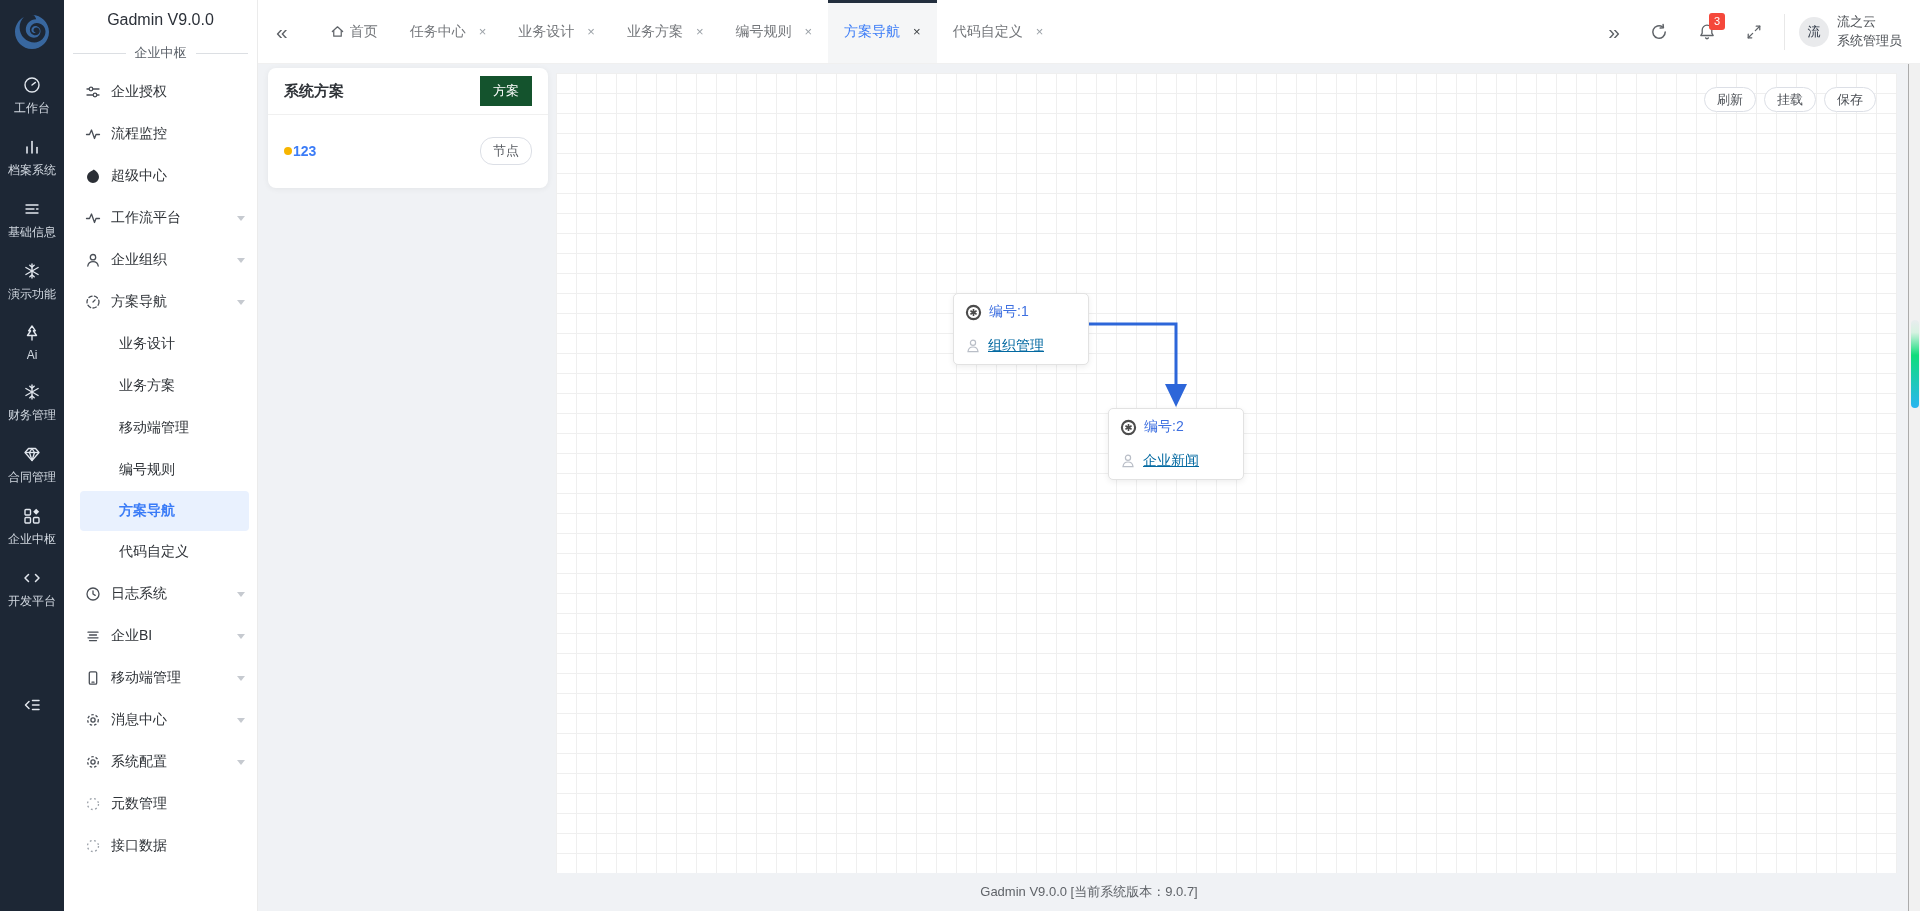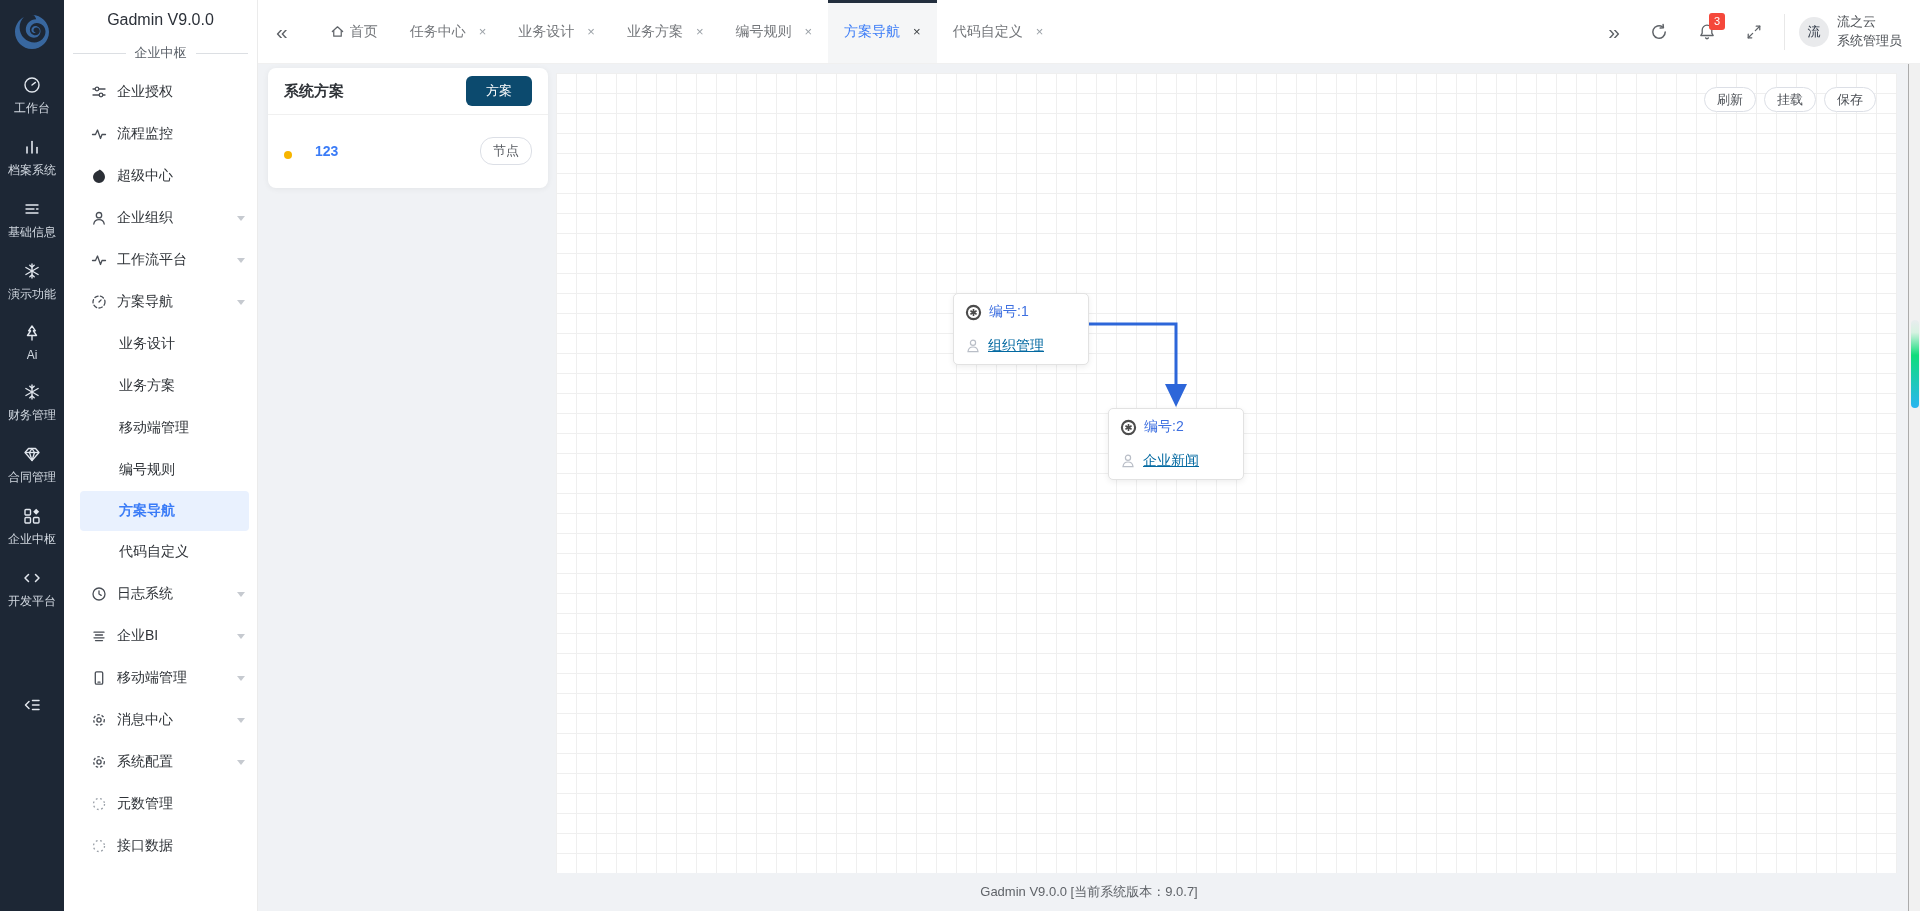--- a/index.html
+++ b/index.html
@@ -14,21 +14,21 @@
   .rail-item{display:flex;flex-direction:column;align-items:center;margin-bottom:21px;cursor:pointer}
   .ric{height:18px;display:flex;align-items:center;justify-content:center;color:#e2e7ee}
   .rlb{font-size:12px;margin-top:6px;color:#d2d9e1;white-space:nowrap}
   .rail-collapse{position:absolute;top:696px;left:0;right:0;display:flex;justify-content:center;color:#e2e7ee;cursor:pointer}
 
   
   .menu{width:194px;background:#fff;border-right:1px solid #ebebeb;flex-shrink:0;position:relative}
   .menu-title{text-align:center;padding-top:11px;font-size:16px;color:#2b3038}
   .menu-section{display:flex;align-items:center;gap:9px;margin:15px 9px 9px;color:#5a6068;font-size:13px}
   .sec-line{flex:1;height:1px;background:#dcdfe3}
-  .menu-item{height:42px;display:flex;align-items:center;padding:0 12px 0 27px;font-size:14px;color:#2f3338;cursor:pointer}
+  .menu-item{height:42px;display:flex;align-items:center;padding:0 12px 0 21px;font-size:14px;color:#2f3338;cursor:pointer}
   .mic{width:16px;height:16px;margin-right:10px;color:#494e56;display:flex;align-items:center;justify-content:center;flex-shrink:0}
   .mic.dim{color:#9aa0a8}
   .caret{margin-left:auto;width:0;height:0;border-left:4.5px solid transparent;border-right:4.5px solid transparent;border-top:5.5px solid #c6cad0}
   .menu-item.sub{padding-left:55px}
   .menu-item.active{background:#e9f1fe;color:#3b7cf7;border-radius:4px;margin:0 8px 0 16px;padding-left:39px;height:40px;font-weight:bold}
 
   
   .main{flex:1;display:flex;flex-direction:column;min-width:0}
   .topbar{height:64px;background:#fff;border-bottom:1px solid #f0f0f0;display:flex;align-items:center;padding:0 18px;flex-shrink:0}
   .tab-collapse{font-size:21px;color:#5f6368;margin-right:26px;cursor:pointer;line-height:1}
@@ -45,23 +45,23 @@
   .badge{position:absolute;top:-10px;left:11px;background:#f5483b;color:#fff;font-size:11px;line-height:1;padding:3px 5px;border-radius:3px}
   .vdiv{width:1px;height:36px;background:#e8e8e8;margin-left:22px}
   .avatar{width:30px;height:30px;border-radius:50%;background:#e9eaec;color:#2b3442;display:flex;align-items:center;justify-content:center;font-size:13px;margin-left:14px;cursor:pointer;flex-shrink:0}
   .user-meta{margin-left:8px;font-size:13px;color:#4d5156;line-height:1.45;white-space:nowrap}
 
   
   .content{flex:1;background:#f0f2f5;position:relative;overflow:hidden}
   .scheme-card{position:absolute;left:10px;top:4px;width:280px;height:120px;background:#fff;border-radius:8px;box-shadow:0 1px 6px rgba(0,0,0,.06)}
   .sc-head{height:47px;display:flex;align-items:center;justify-content:space-between;padding:0 16px;border-bottom:1px solid #f0f0f0}
   .sc-title{font-size:15px;font-weight:bold;color:#2f3338}
-  .btn-primary{background:#0c4a6e;color:#fff;border:none;border-radius:6px;padding:6px 20px;font-size:13px;cursor:pointer}
+  .btn-primary{background:#14532d;color:#fff;border:none;border-radius:0;padding:6px 13px;font-size:13px;cursor:pointer}
   .sc-row{height:71px;display:flex;align-items:center;justify-content:space-between;padding:0 16px}
-  .sc-left{display:flex;align-items:flex-end;gap:23px}
+  .sc-left{display:flex;align-items:center;gap:1px}
   .dot{width:8px;height:8px;border-radius:50%;background:#f7b500}
   .sc-link{color:#3b7cf7;font-weight:bold;font-size:14px;cursor:pointer}
   .btn-pill{background:#fff;border:1px solid #dcdfe6;border-radius:13px;padding:4px 12px;font-size:13px;color:#55595f;cursor:pointer}
 
   .canvas{position:absolute;left:298px;top:9px;right:23px;bottom:38px;background-color:#fff;
     background-image:linear-gradient(#efefef 1px,transparent 1px),linear-gradient(90deg,#efefef 1px,transparent 1px);
     background-size:20px 20px}
   .canvas-actions{position:absolute;top:14px;right:21px;display:flex;gap:8px}
   .cbtn{height:25px;padding:0 12px;border:1px solid #dcdfe6;border-radius:13px;background:#fff;color:#4b4f55;font-size:13px;cursor:pointer}
   .wires{position:absolute;inset:0;width:100%;height:100%;pointer-events:none}
@@ -221,35 +221,35 @@
     <div class="menu-item">
       <span class="mic">
           <svg width="16" height="16" viewBox="0 0 16 16">
             <path d="M8.8 1.4C11.8 3.2 14 5.9 14 8.9a6 6 0 1 1-12 0C2 6.4 3.9 4.4 6 3.2 7 2.6 7.9 2 8.8 1.4z" fill="#2b2f36"></path>
           </svg>
         </span>
       <span>超级中心</span>
     </div>
     <div class="menu-item">
       <span class="mic">
+          <svg width="16" height="16" viewBox="0 0 16 16" fill="none" stroke="currentColor" stroke-width="1.3" stroke-linecap="round" stroke-linejoin="round">
+            <path d="M1.5 8.5h3L6.5 4l3 8.5 1.5-4h3.5"></path>
+          </svg>
+        </span>
+      <span>工作流平台</span>
+      <span class="caret"></span>
+    </div>
+    <div class="menu-item">
+      <span class="mic">
           <svg width="16" height="16" viewBox="0 0 16 16" fill="none" stroke="currentColor" stroke-width="1.3" stroke-linecap="round">
             <circle cx="8" cy="5.2" r="2.7"></circle>
             <path d="M2.8 14c.4-3 2.5-4.4 5.2-4.4s4.8 1.4 5.2 4.4"></path>
           </svg>
         </span>
       <span>企业组织</span>
-      <span class="caret"></span>
-    </div>
-    <div class="menu-item">
-      <span class="mic">
-          <svg width="16" height="16" viewBox="0 0 16 16" fill="none" stroke="currentColor" stroke-width="1.3" stroke-linecap="round" stroke-linejoin="round">
-            <path d="M1.5 8.5h3L6.5 4l3 8.5 1.5-4h3.5"></path>
-          </svg>
-        </span>
-      <span>工作流平台</span>
       <span class="caret"></span>
     </div>
     <div class="menu-item">
       <span class="mic">
           <svg width="16" height="16" viewBox="0 0 16 16" fill="none" stroke="currentColor" stroke-width="1.3" stroke-linecap="round">
             <circle cx="8" cy="8" r="6" stroke-dasharray="3.4 2.4"></circle>
             <path d="M8 8l2.1-2.1"></path>
           </svg>
         </span>
       <span>方案导航</span>

